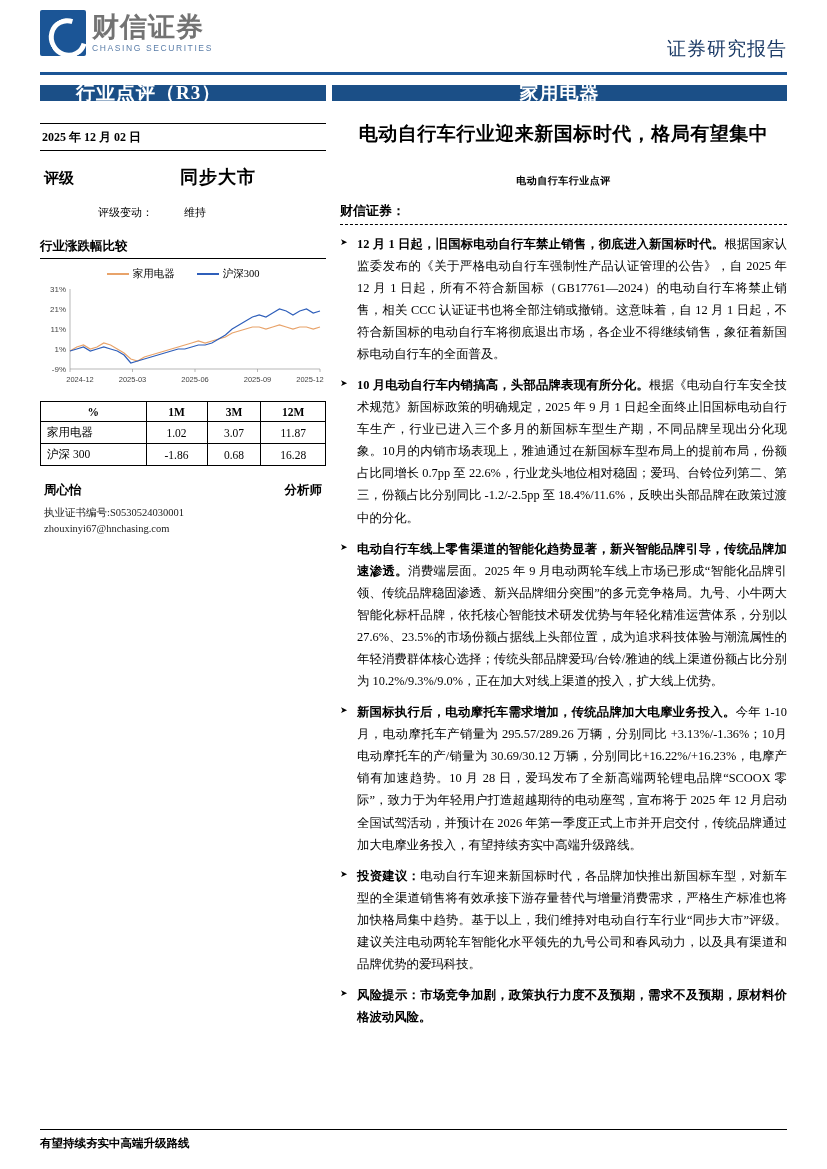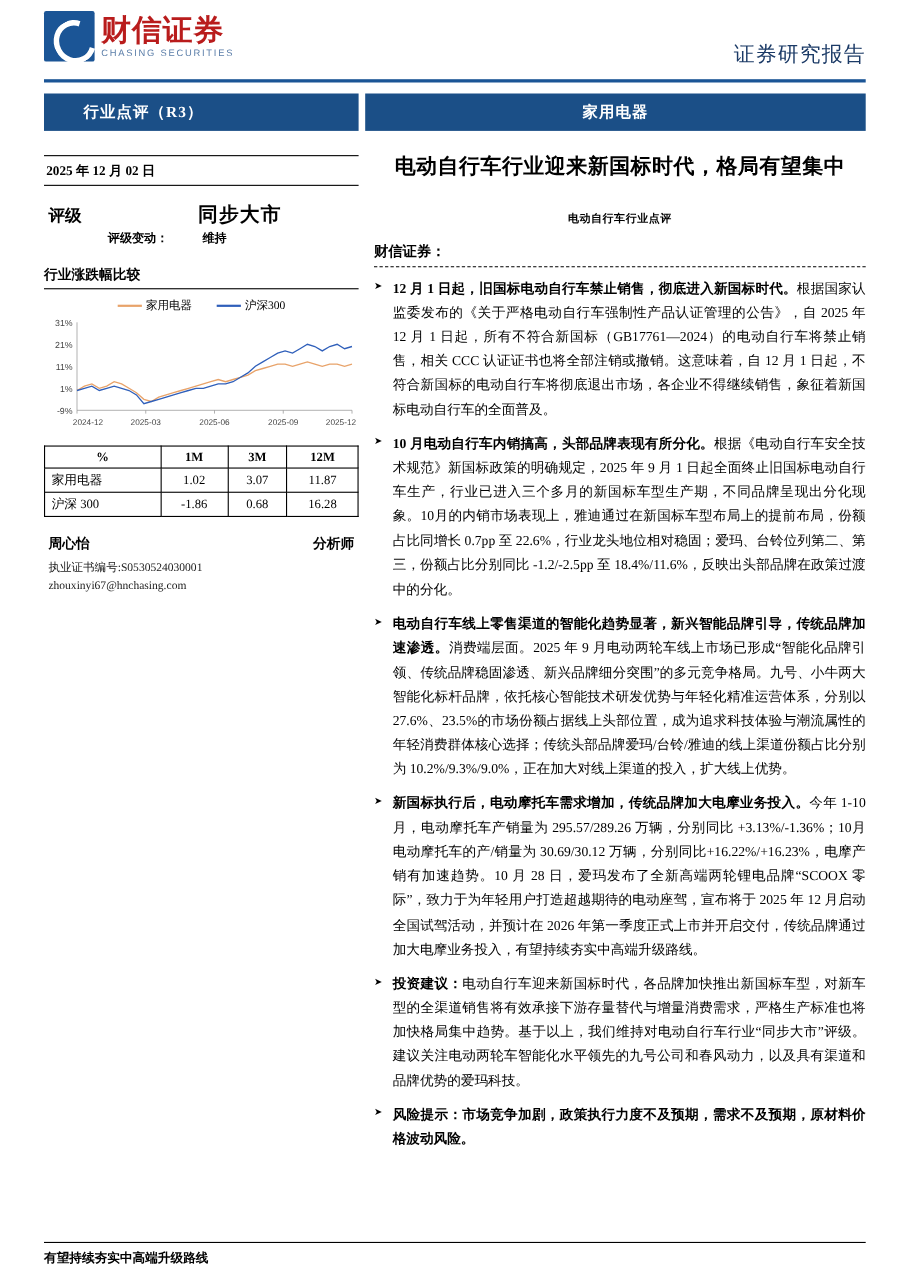--- a/index.html
+++ b/index.html
@@ -44,21 +44,21 @@
     border: 5px solid #ffffff;
     border-radius: 50% 50% 50% 50% / 50% 50% 50% 50%;
     border-right-color: transparent;
     transform: rotate(-28deg);
   }
   .logo-text { line-height: 1; }
   .logo-cn {
     font-size: 27px;
     font-weight: bold;
     letter-spacing: 1px;
-    color: #b91c1c;
+    color: #737373;
     font-family: "Liberation Serif", serif;
   }
   .logo-en {
     font-size: 8.5px;
     color: #5a7da8;
     letter-spacing: 1.6px;
     margin-top: 3px;
     font-family: "Liberation Sans", sans-serif;
   }
   .report-kind {
@@ -74,25 +74,25 @@
     margin: 2px 40px 0 40px;
   }
 
   
   .bars {
     display: flex;
     margin: 10px 40px 0 40px;
     gap: 6px;
   }
   .bar-left, .bar-right {
-    height: 34px;
+    height: 16px;
     display: flex;
     align-items: center;
     color: #ffffff;
-    font-size: 14px;
+    font-size: 19px;
     font-weight: bold;
     letter-spacing: 1px;
   }
   .bar-left {
     width: 286px;
     background: #1b4f87;
     padding-left: 36px;
   }
   .bar-right {
     flex: 1;
@@ -178,25 +178,24 @@
     font-weight: bold;
     width: 96px;
   }
   .rating-value {
     font-size: 18px;
     font-weight: bold;
     letter-spacing: 1px;
     margin-left: 40px;
   }
   .rating-change {
-    margin-top: 2px;
+    margin-top: 16px;
     font-size: 11px;
     display: flex;
     padding-left: 58px;
-    font-weight: bold;
   }
   .rating-change .rc-label { width: 86px; }
   .sect-title {
     font-size: 12.5px;
     font-weight: bold;
     margin-top: 18px;
     border-bottom: 1.5px solid #000;
     padding-bottom: 3px;
   }
 

